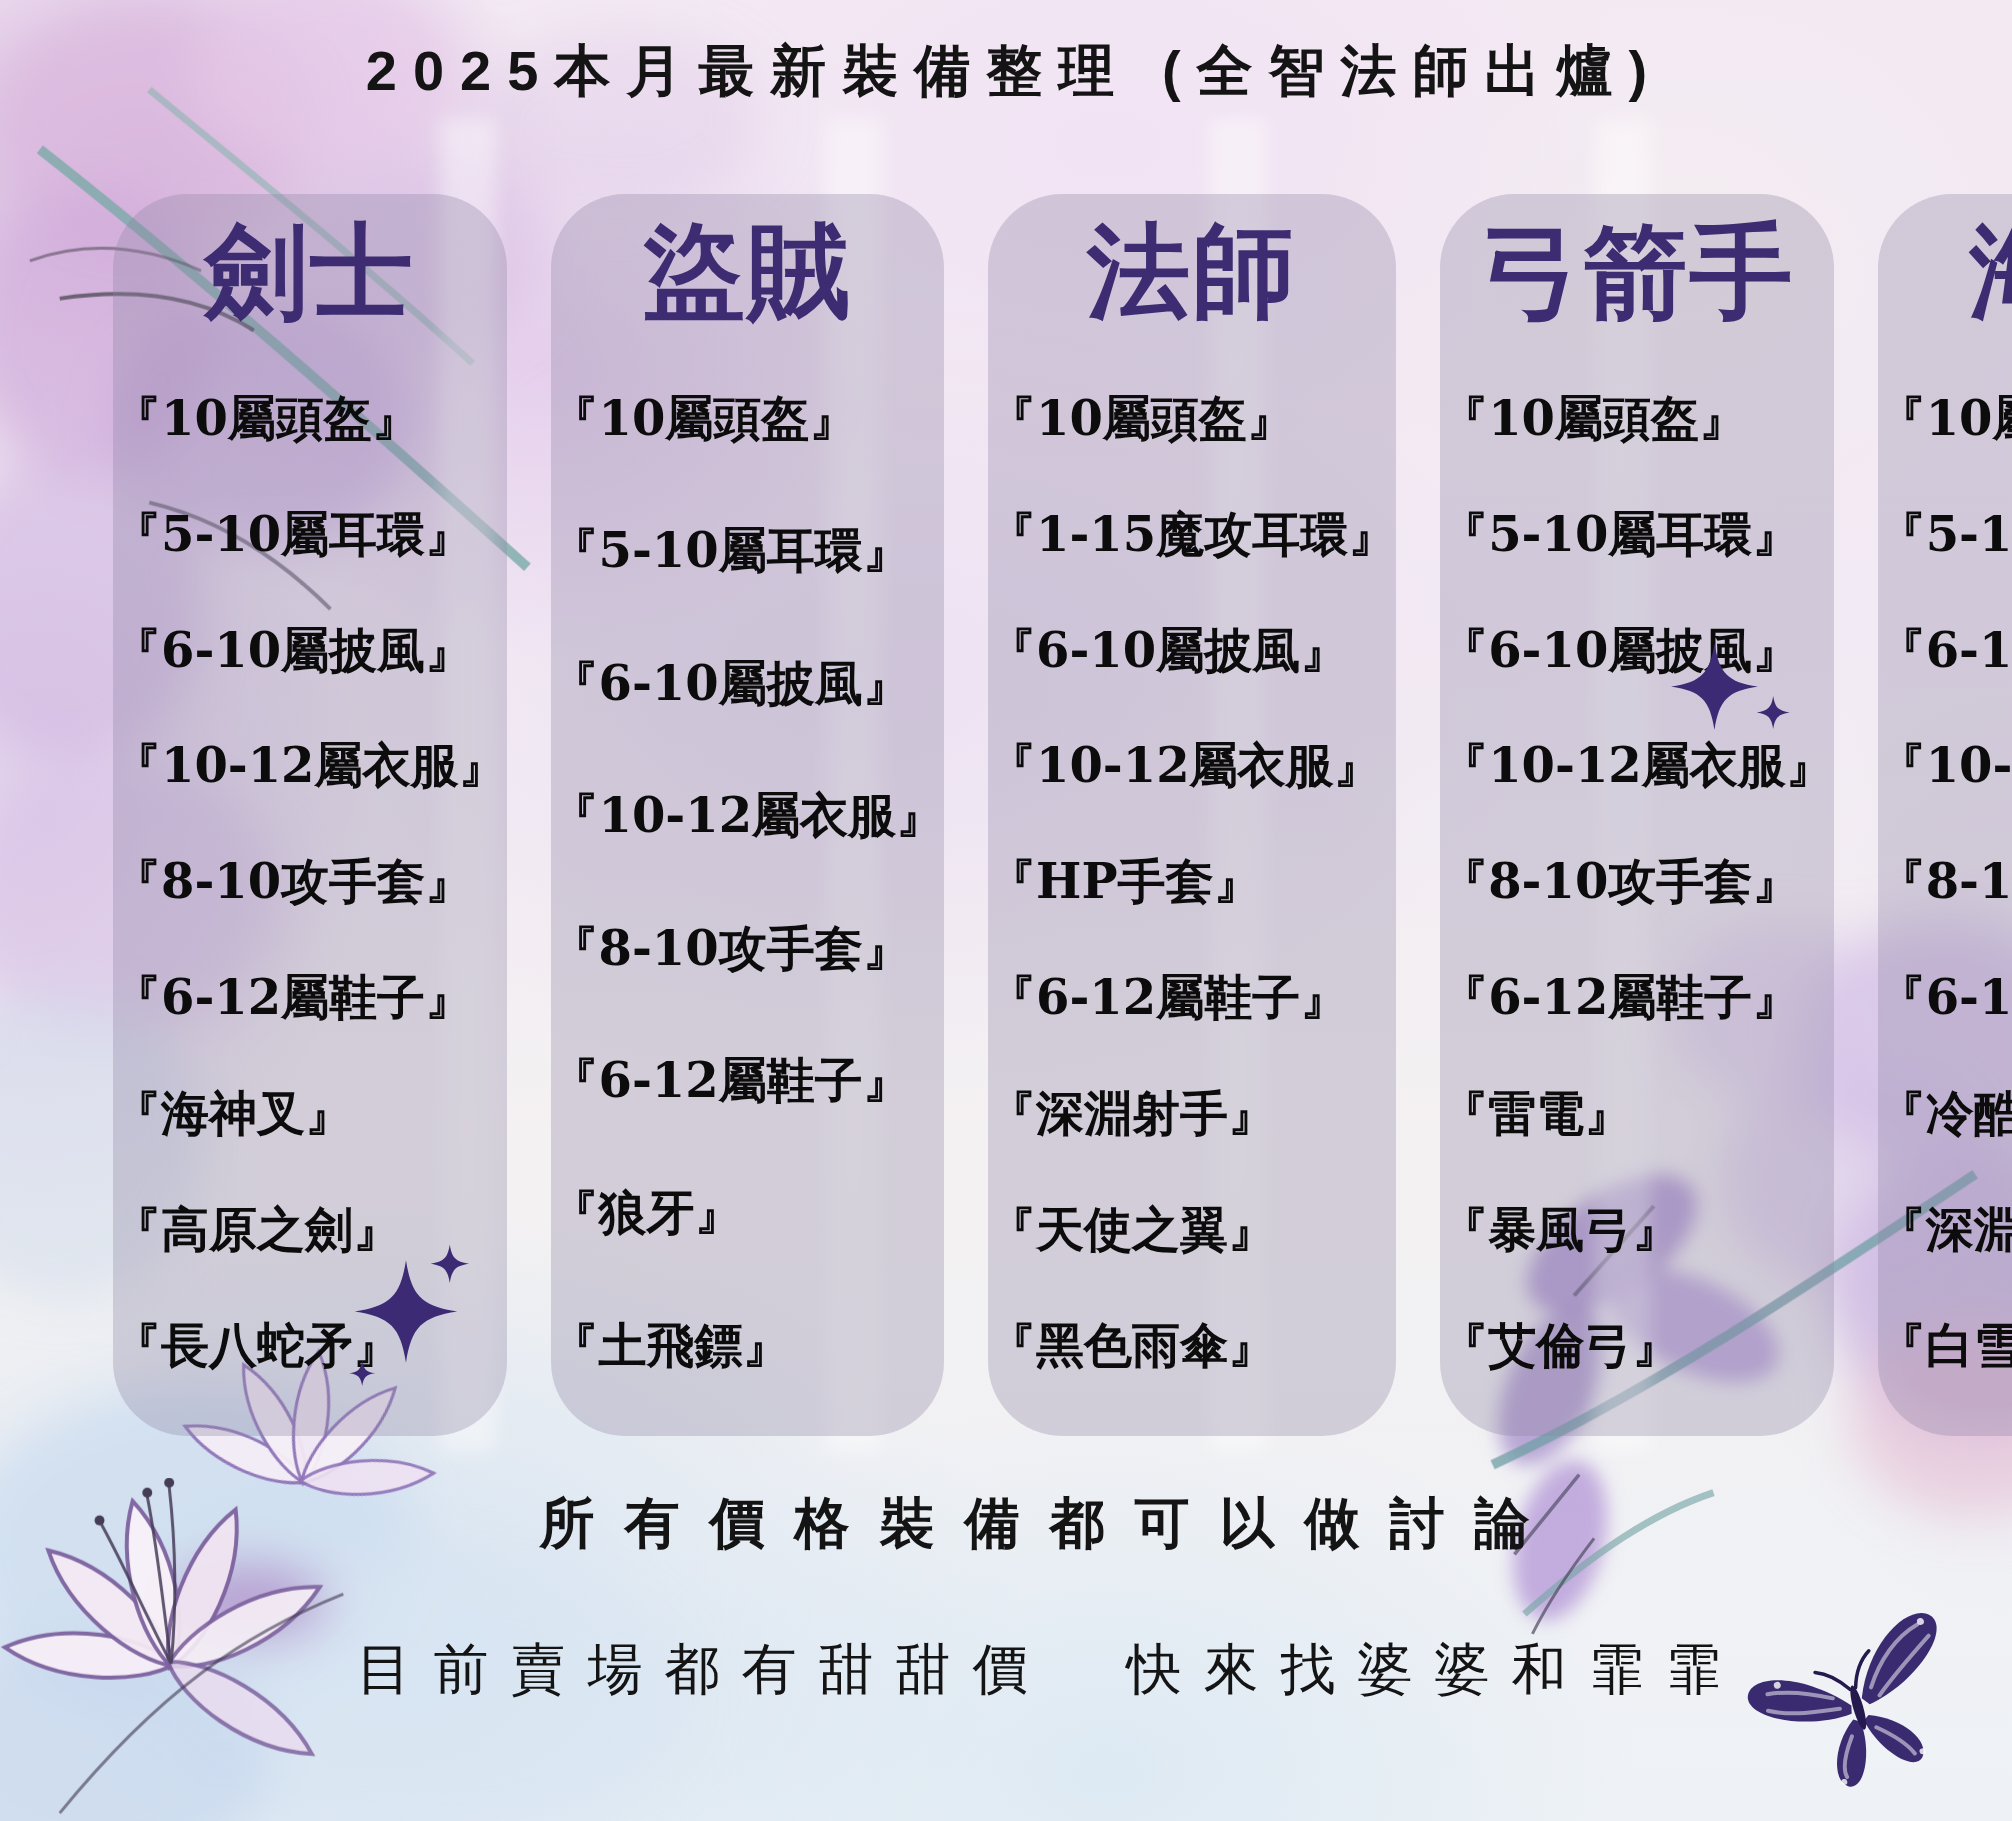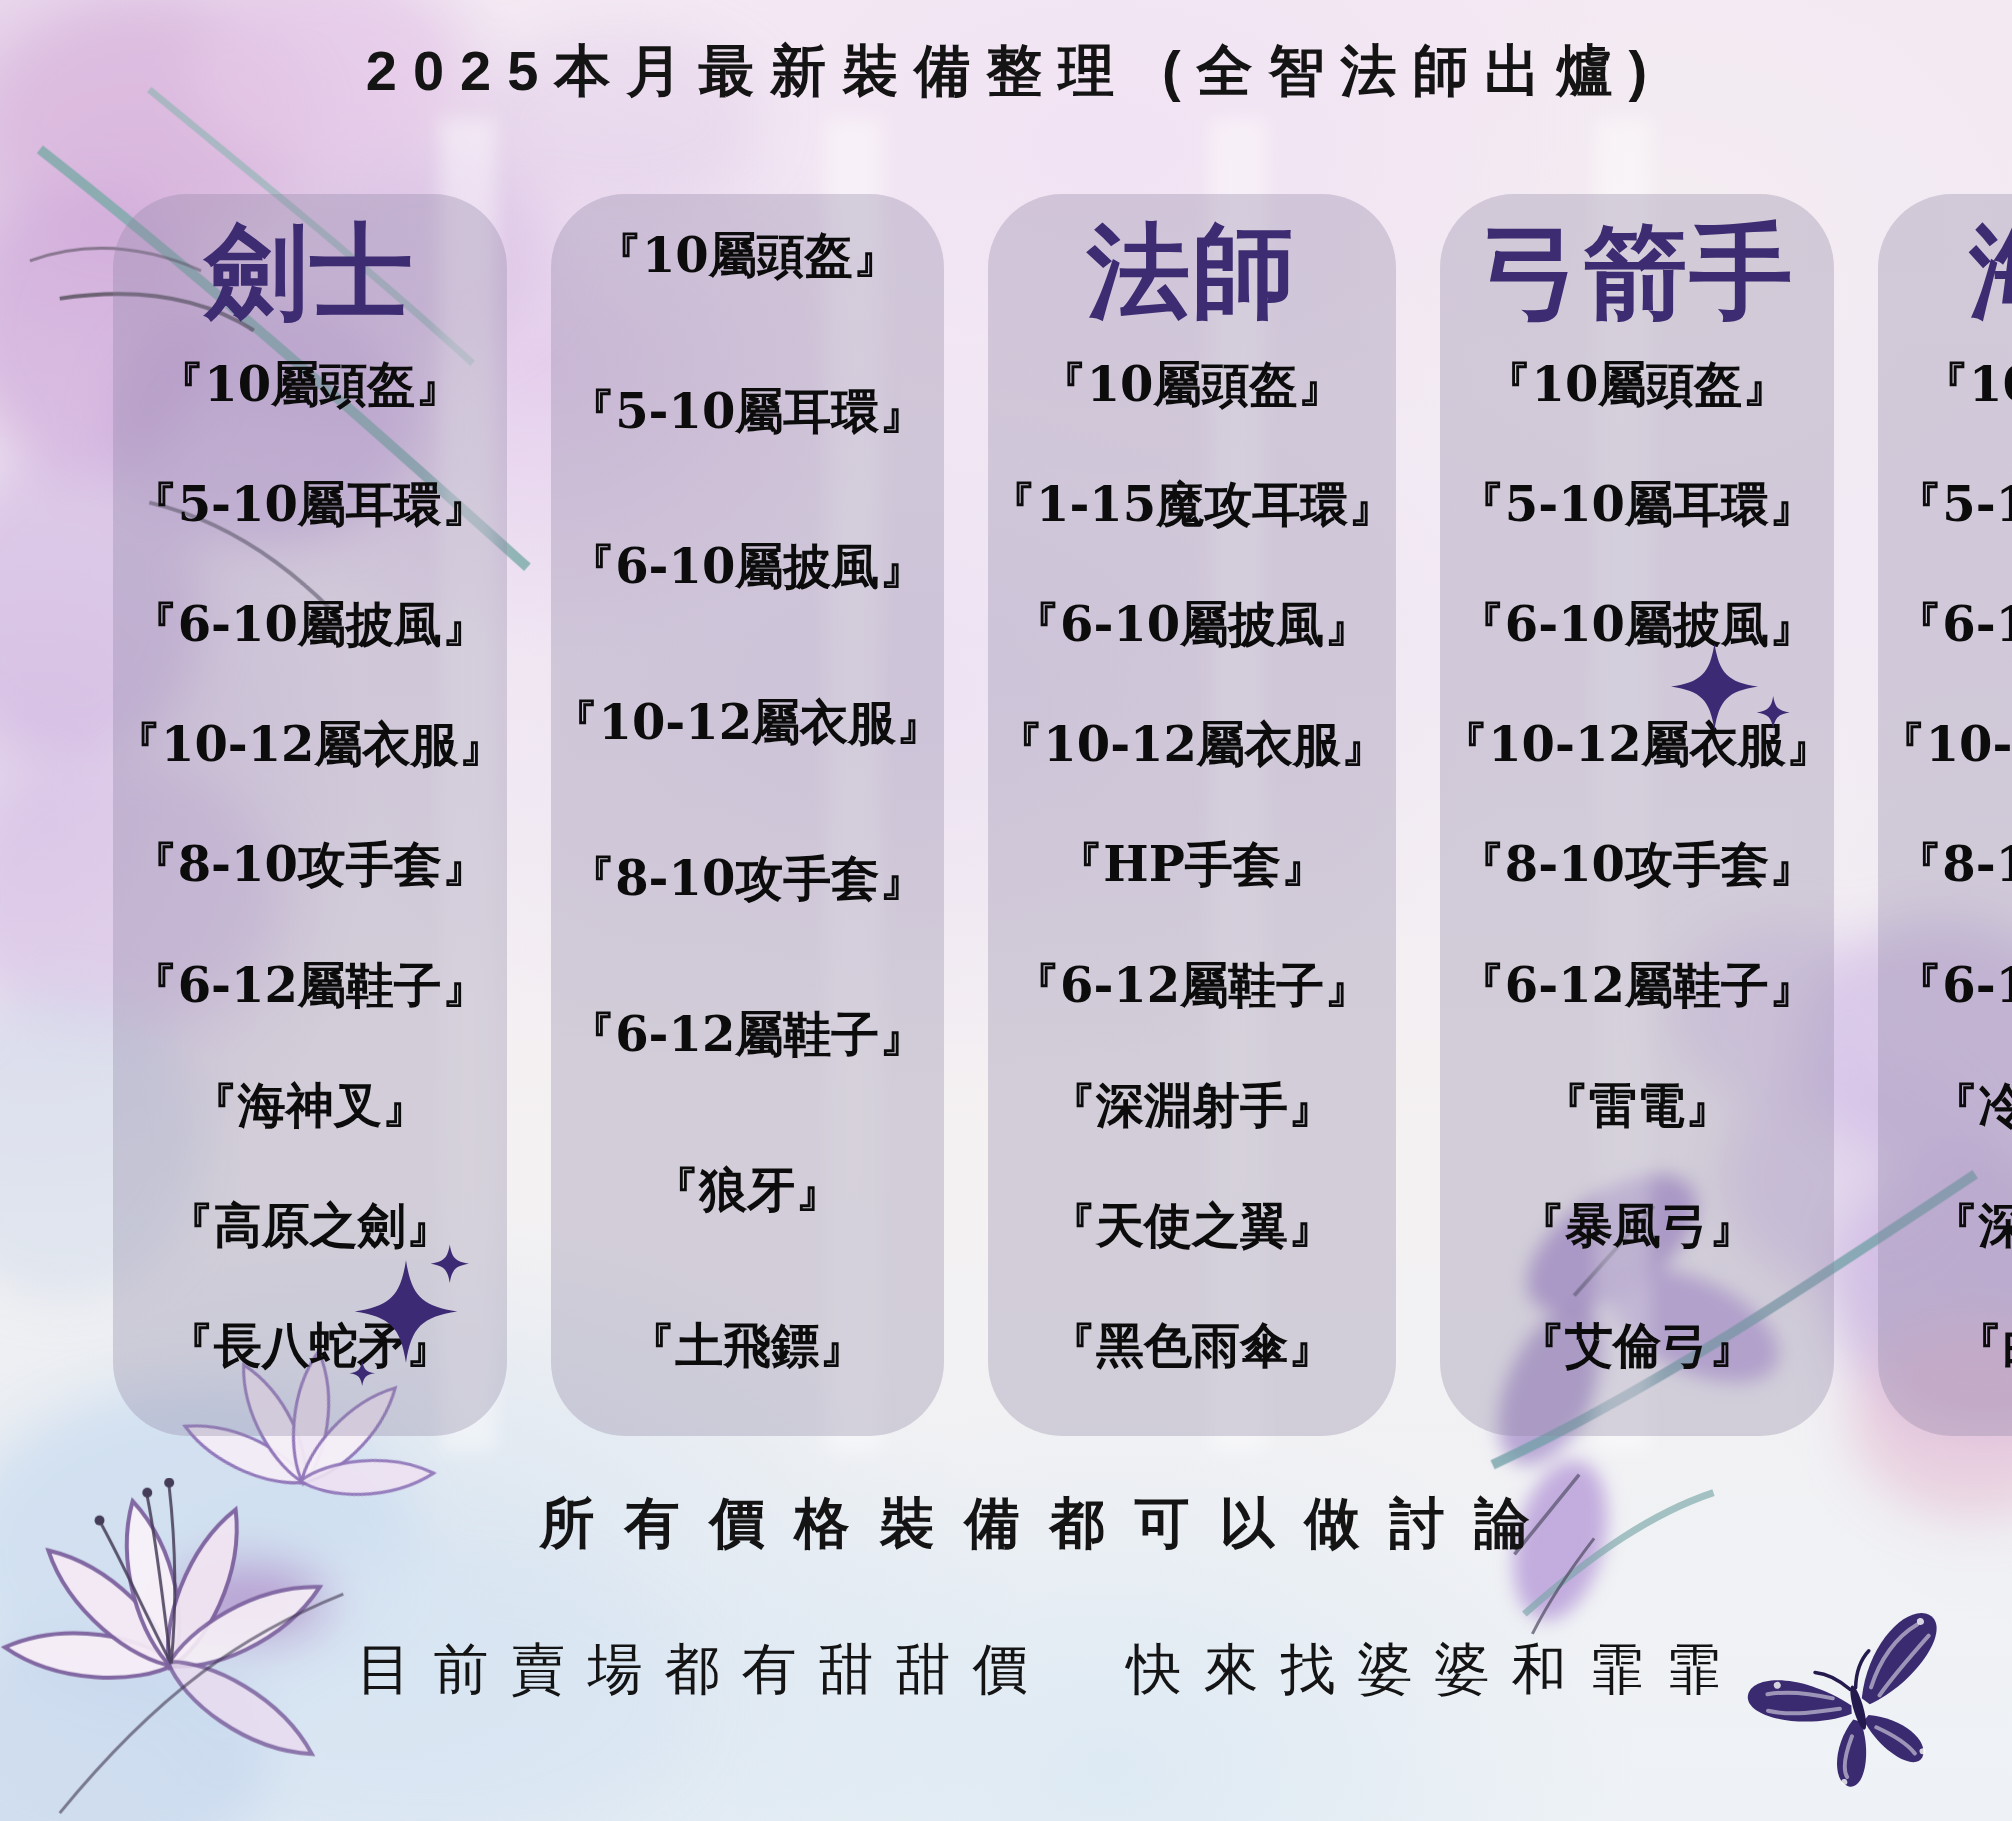--- a/index.html
+++ b/index.html
@@ -31,22 +31,22 @@
   }
   .column{
     flex:1;background:rgba(141,131,163,.32);border-radius:74px;
     display:flex;flex-direction:column;padding:14px 0 58px 0;
   }
   .col-header{
     text-align:center;font-size:103px;line-height:1.25;font-weight:bold;
     letter-spacing:2px;color:#3e2c72;white-space:nowrap;
   }
   .col-items{
-    flex:1;margin-top:16px;display:flex;flex-direction:column;
-    justify-content:space-between;align-items:center;
+    flex:1;margin-top:50px;display:flex;flex-direction:column;
+    justify-content:space-between;align-items:flex-start;
   }
   .item{
     font-family:"DejaVu Serif","Liberation Serif",serif;font-weight:bold;
     font-size:48px;color:#0c0c0c;white-space:nowrap;text-align:center;
   }
   #footer{position:absolute;left:0;top:1487px;width:100%;z-index:3;text-align:center;color:#141414;margin-left:43px;}
   .fline1{font-size:55px;font-weight:bold;letter-spacing:30px;white-space:nowrap;}
   .fline2{margin-top:72px;font-size:55px;font-weight:normal;letter-spacing:22px;white-space:nowrap;}
   #decor-front{z-index:4;}
 </style>
@@ -154,20 +154,21 @@
         <div class="item">『10-12屬衣服』</div>
         <div class="item">『8-10攻手套』</div>
         <div class="item">『6-12屬鞋子』</div>
         <div class="item">『海神叉』</div>
         <div class="item">『高原之劍』</div>
         <div class="item">『長八蛇矛』</div>
       </div>
     </div>
 
     <div class="column">
+      <div class="col-header">盜賊</div>
       <div class="col-items">
         <div class="item">『10屬頭盔』</div>
         <div class="item">『5-10屬耳環』</div>
         <div class="item">『6-10屬披風』</div>
         <div class="item">『10-12屬衣服』</div>
         <div class="item">『8-10攻手套』</div>
         <div class="item">『6-12屬鞋子』</div>
         <div class="item">『狼牙』</div>
         <div class="item">『土飛鏢』</div>
       </div>

